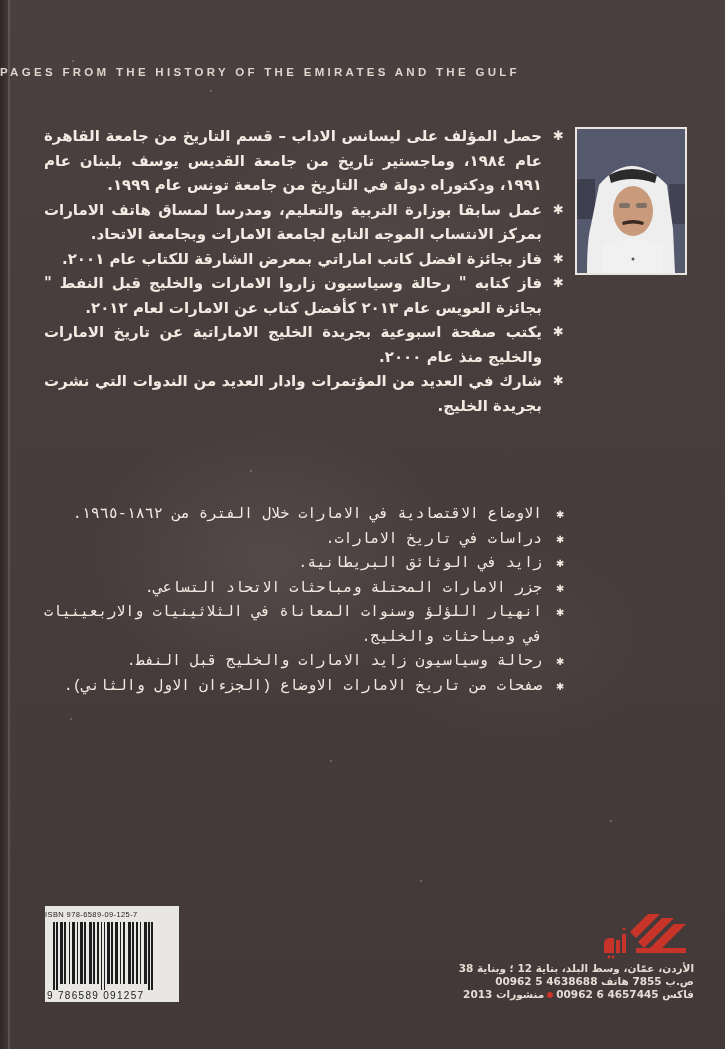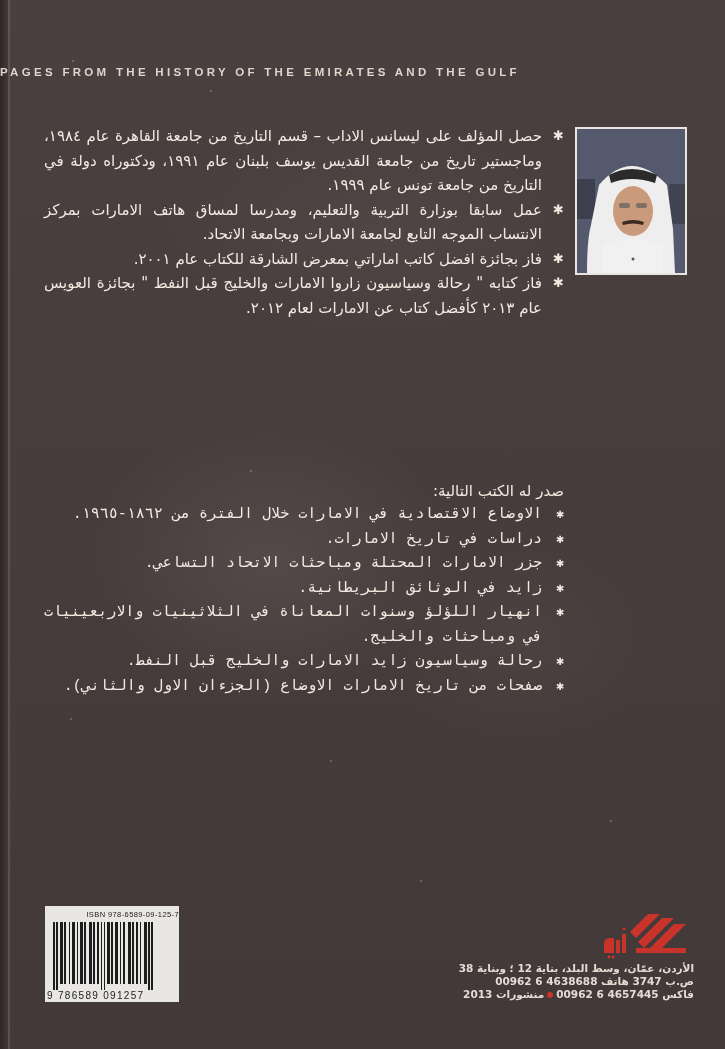--- a/index.html
+++ b/index.html
@@ -64,20 +64,21 @@
       color: #f1ebe2;
       font-family: "DejaVu Sans", sans-serif;
       font-size: 15px;
       line-height: 24.5px;
     }
     .bio p {
       margin: 0 0 0 0;
       padding-right: 22px;
       position: relative;
       text-align-last: right;
+      font-weight: bold;
     }
     .bio p::before {
       content: "\2731";
       position: absolute;
       right: 0;
       top: 0;
       font-size: 13px;
       color: #f1ebe2;
     }
     .books-heading {
@@ -140,21 +141,21 @@
       width: 134px;
       height: 96px;
       background: #e9e7e4;
       box-sizing: border-box;
     }
     .isbn-label {
       position: absolute;
       top: 4px;
       left: 0;
       width: 100%;
-      text-align: right;
+      text-align: left;
       font-family: "Liberation Sans", sans-serif;
       font-size: 7.5px;
       letter-spacing: 0.4px;
       color: #222;
       white-space: nowrap;
     }
     .bars {
       position: absolute;
       left: 8px;
       top: 16px;
@@ -238,47 +239,48 @@
   <div class="speck" style="left:250px;top:470px"></div>
   <div class="speck" style="left:420px;top:880px"></div>
 
   <div class="series-title">PAGES FROM THE HISTORY OF THE EMIRATES AND THE GULF</div>
 
   <div class="bio">
     <p>حصل المؤلف على ليسانس الاداب – قسم التاريخ من جامعة القاهرة عام ١٩٨٤، وماجستير تاريخ من جامعة القديس يوسف بلبنان عام ١٩٩١، ودكتوراه دولة في التاريخ من جامعة تونس عام ١٩٩٩.</p>
     <p>عمل سابقا بوزارة التربية والتعليم، ومدرسا لمساق هاتف الامارات بمركز الانتساب الموجه التابع لجامعة الامارات وبجامعة الاتحاد.</p>
     <p>فاز بجائزة افضل كاتب اماراتي بمعرض الشارقة للكتاب عام ٢٠٠١.</p>
     <p>فاز كتابه " رحالة وسياسيون زاروا الامارات والخليج قبل النفط " بجائزة العويس عام ٢٠١٣ كأفضل كتاب عن الامارات لعام ٢٠١٢.</p>
+    <p>يكتب صفحة اسبوعية بجريدة الخليج الاماراتية عن تاريخ الامارات والخليج منذ عام ٢٠٠٠.</p>
+    <p>شارك في العديد من المؤتمرات وادار العديد من الندوات التي نشرت بجريدة الخليج.</p>
   </div>
 
   <div class="photo-frame">
     <div class="photo">
       <svg width="108" height="144" viewBox="0 0 108 144">
         <rect x="0" y="0" width="108" height="144" fill="#55596e"></rect>
         <rect x="0" y="50" width="18" height="40" fill="#2e2e38" opacity="0.6"></rect>
         <rect x="92" y="55" width="16" height="40" fill="#2e2e38" opacity="0.5"></rect>
         <path d="M22 56 Q54 18 90 56 L96 100 Q98 144 98 144 L10 144 Q10 110 14 96 Z" fill="#efeeee"></path>
         <path d="M32 46 Q54 34 80 46 L78 54 Q54 46 34 54 Z" fill="#2b2b2b"></path>
         <ellipse cx="56" cy="82" rx="20" ry="25" fill="#c99a7c"></ellipse>
         <rect x="42" y="74" width="11" height="5" rx="2" fill="#6d6760" opacity="0.8"></rect>
         <rect x="59" y="74" width="11" height="5" rx="2" fill="#6d6760" opacity="0.8"></rect>
         <path d="M45 93 Q56 89 67 93 L66 96 Q56 93 46 96 Z" fill="#3b2a22"></path>
         <path d="M26 144 L26 116 Q56 104 86 116 L86 144 Z" fill="#f2f1f1"></path>
         <circle cx="56" cy="130" r="1.5" fill="#555"></circle>
       </svg>
     </div>
   </div>
 
-  <div class="books-heading">صدر له الكتب التالية:</div>
 
   <div class="books">
     <p>الاوضاع الاقتصادية في الامارات خلال الفترة من ١٨٦٢-١٩٦٥.</p>
     <p>دراسات في تاريخ الامارات.</p>
+    <p>زايد في الوثائق البريطانية.</p>
     <p>جزر الامارات المحتلة ومباحثات الاتحاد التساعي.</p>
-    <p>زايد في الوثائق البريطانية.</p>
     <p>انهيار اللؤلؤ وسنوات المعاناة في الثلاثينيات والاربعينيات في ومباحثات والخليج.</p>
     <p>رحالة وسياسيون زايد الامارات والخليج قبل النفط.</p>
     <p>صفحات من تاريخ الامارات الاوضاع (الجزءان الاول والثاني).</p>
   </div>
 
   <div class="barcode-box">
     <div class="isbn-label">ISBN 978-6589-09-125-7</div>
     <div class="bars">
       <div class="bar long" style="width:1.5px"></div>
         <div class="gap" style="width:1.5px"></div>
@@ -345,16 +347,16 @@
       <rect x="16" y="30" width="4" height="13" fill="#c9342a"></rect>
       <rect x="22" y="24" width="4" height="19" fill="#c9342a"></rect>
       <circle cx="9" cy="47" r="1.5" fill="#c9342a"></circle>
       <circle cx="13" cy="47" r="1.5" fill="#c9342a"></circle>
       <circle cx="24" cy="19" r="1.5" fill="#c9342a"></circle>
     </svg>
   </div>
 
   <div class="publisher-info">
     <span class="line">الأردن، عمّان، وسط البلد، بناية 12 ؛ وبناية 38</span>
-    <span class="line">ص.ب 3747 هاتف 4638688 6 00962</span>
+    <span class="line">ص.ب 7855 هاتف 4638688 5 00962</span>
     <span class="line"><span>فاكس 4657445 6 00962</span><span class="red-dot"></span><span>منشورات 2013</span></span>
   </div>
 </div>
 
 </body></html>

